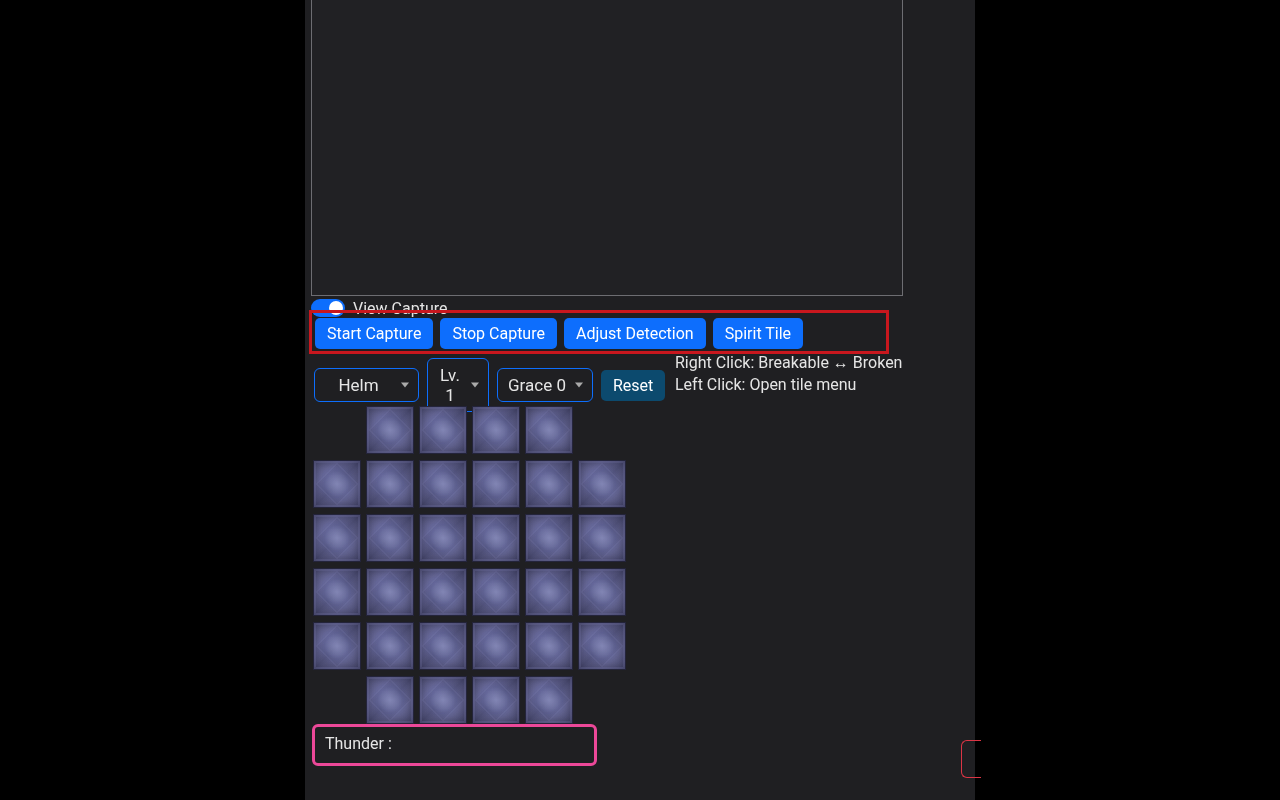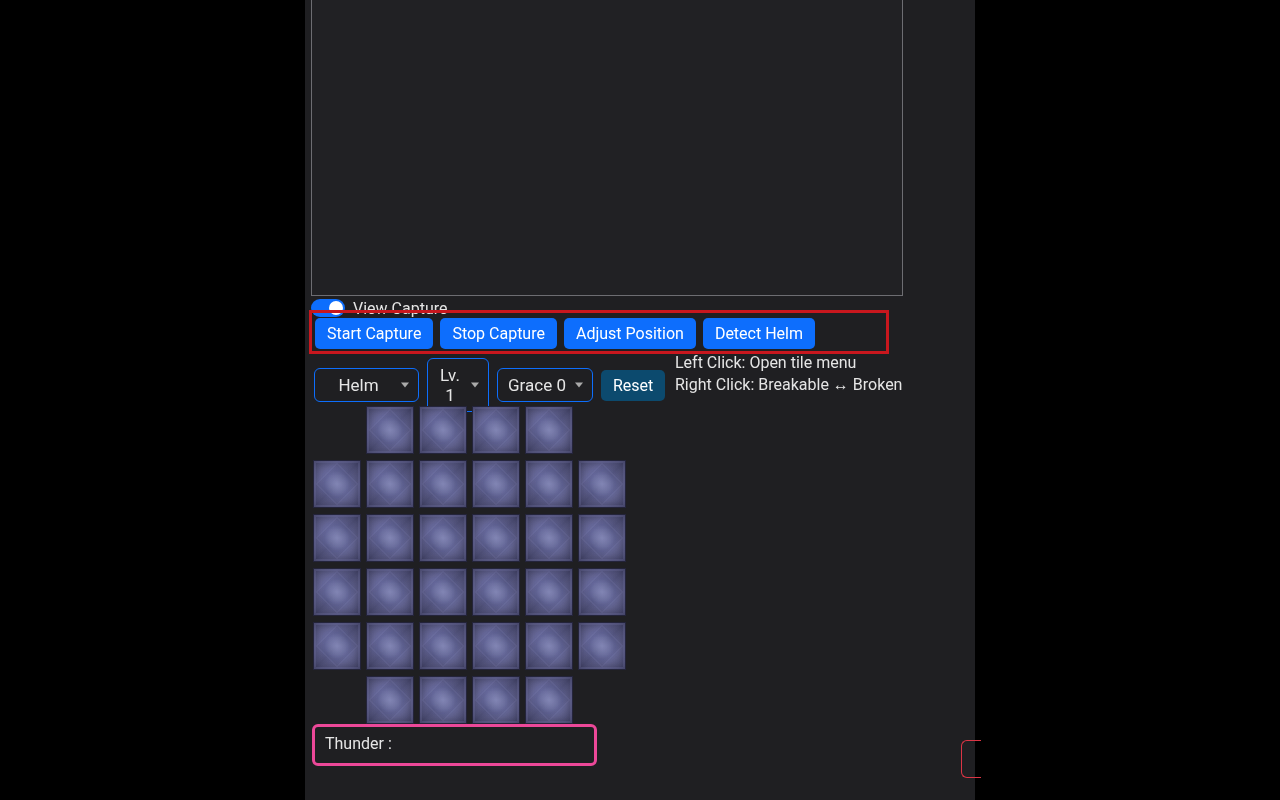--- a/index.html
+++ b/index.html
@@ -212,34 +212,34 @@
   <div class="view-capture-row">
     <div class="toggle"></div>
     <span>View Capture</span>
   </div>
 
   <div class="highlight-box"></div>
 
   <div class="button-row">
     <button class="btn">Start Capture</button>
     <button class="btn">Stop Capture</button>
-    <button class="btn">Adjust Position</button>
-    <button class="btn">Detect Helm</button>
+    <button class="btn">Adjust Detection</button>
+    <button class="btn">Spirit Tile</button>
   </div>
 
   <div class="controls-row">
     <span class="select-wrap"><button class="select sel-helm">Helm</button></span>
     <span class="select-wrap"><button class="select sel-lv">Lv. 1</button></span>
     <span class="select-wrap"><button class="select sel-grace">Grace 0</button></span>
     <button class="btn btn-danger">Reset</button>
   </div>
 
   <div class="help-text">
+    <div>Right Click: Breakable ↔ Broken</div>
     <div>Left Click: Open tile menu</div>
-    <div>Right Click: Breakable ↔ Broken</div>
   </div>
 
   <div class="tile-board" id="tile-board">
       <div class="tile-row">
         <div class="spacer-1"></div>
         <div class="tile"></div>
         <div class="tile"></div>
         <div class="tile"></div>
         <div class="tile"></div>
       </div>

